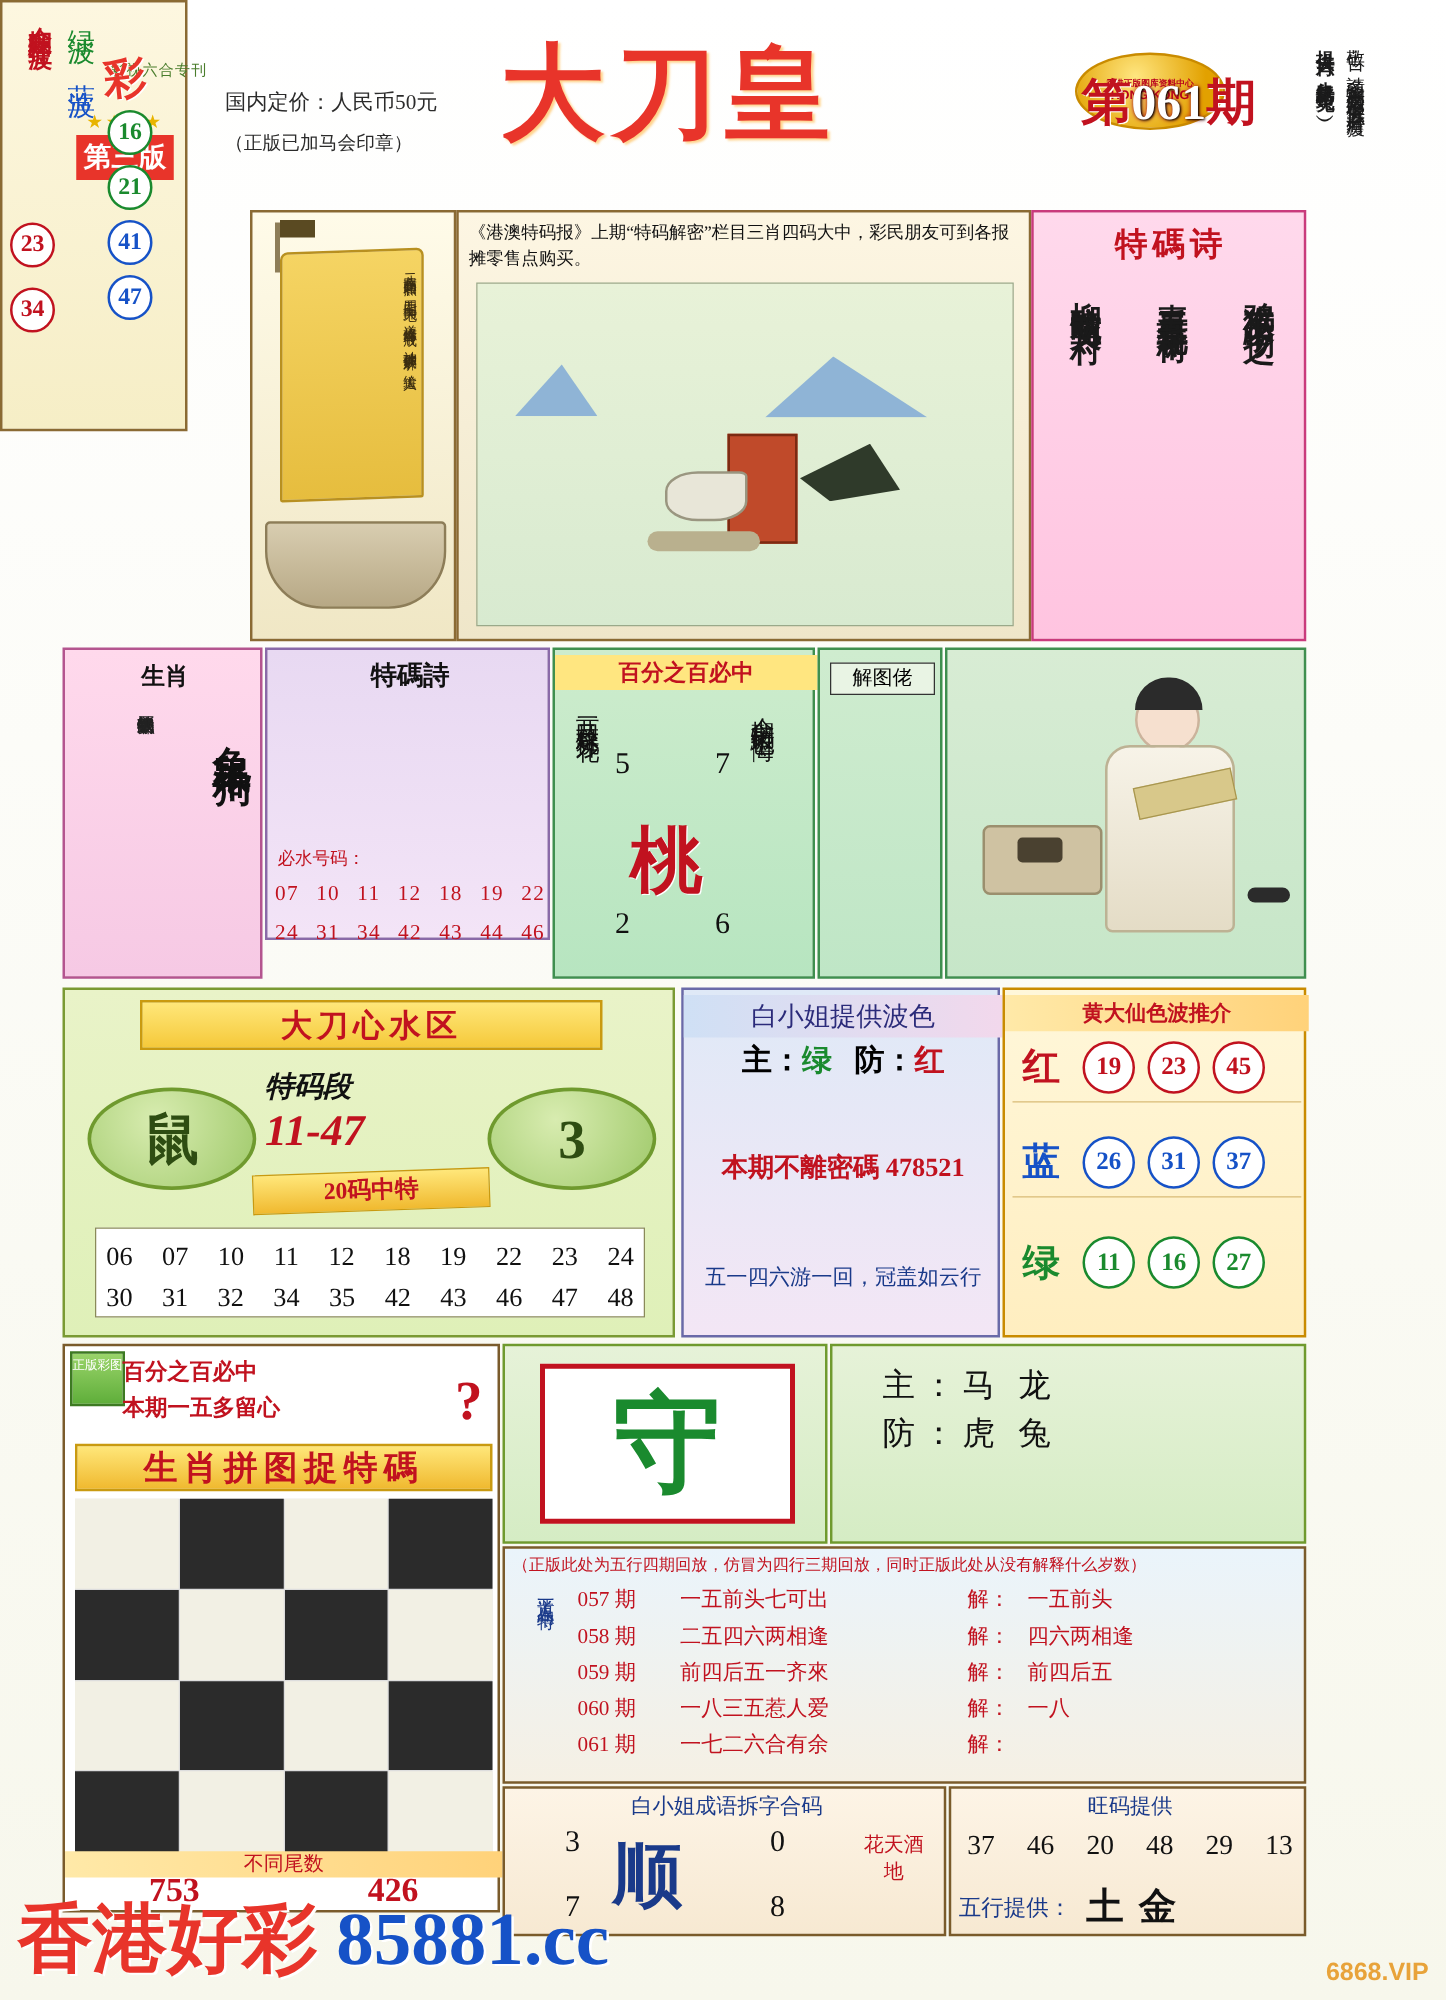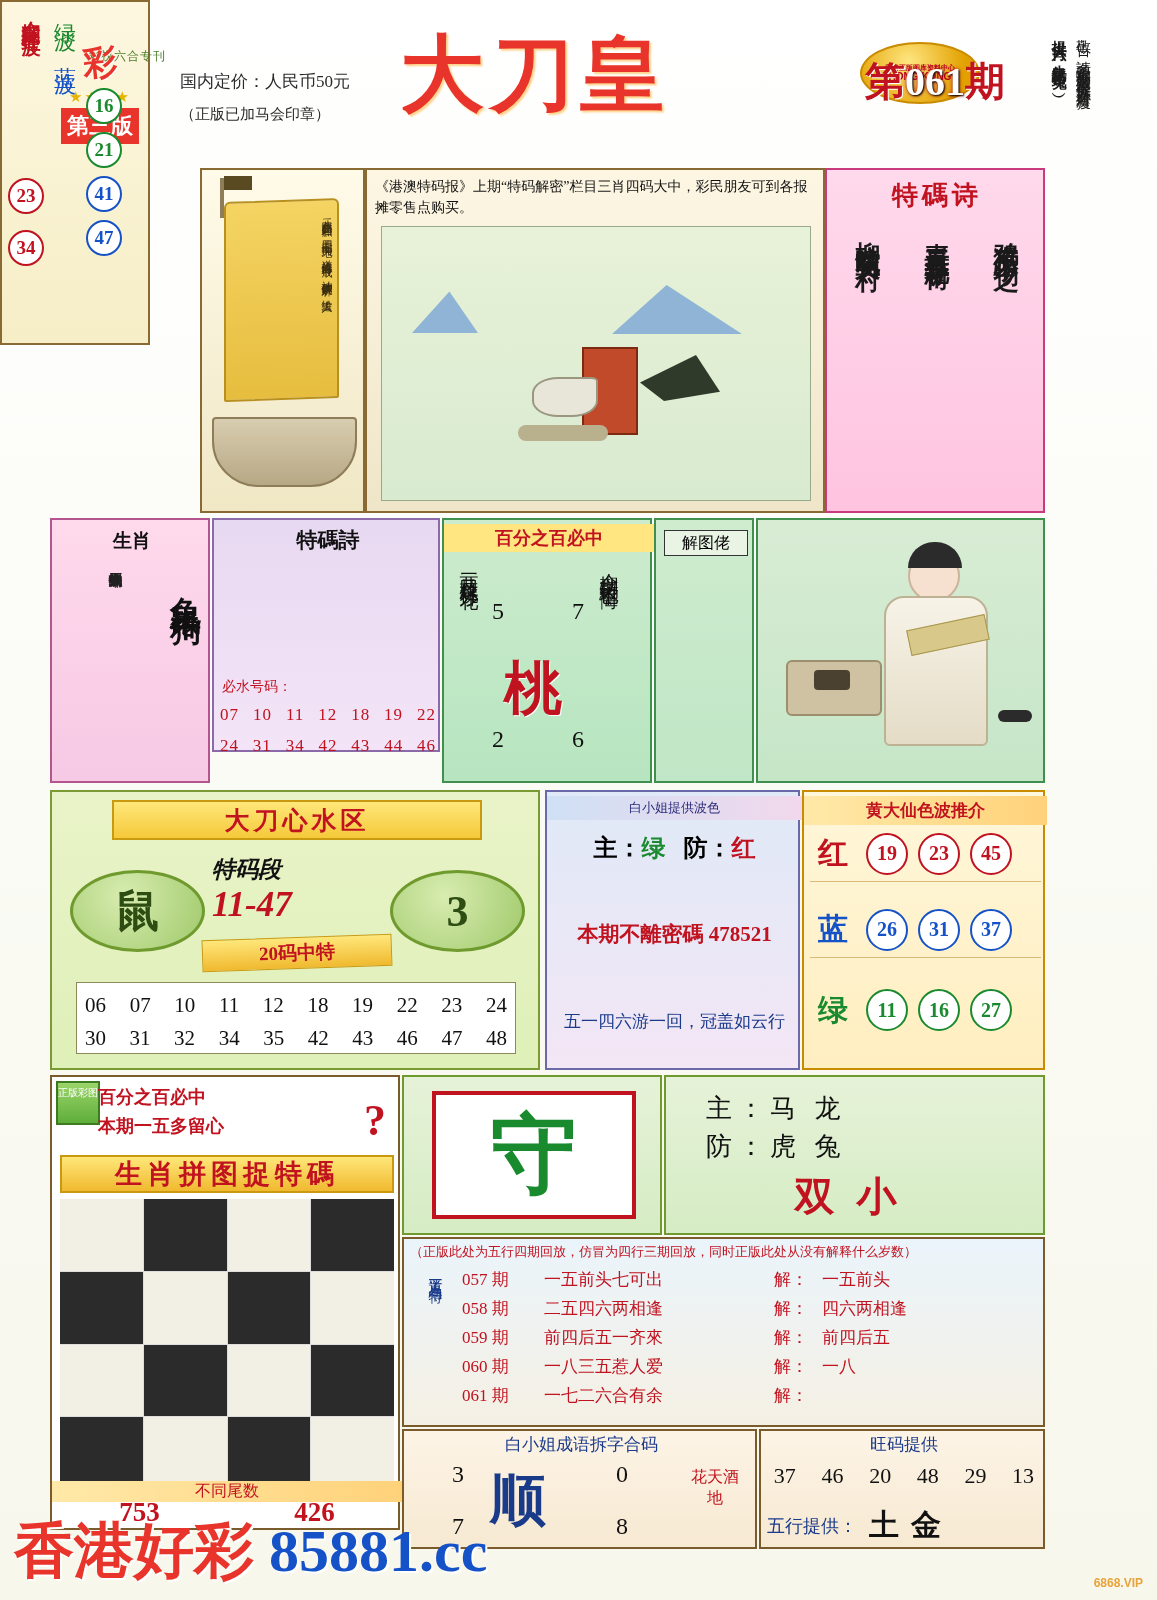--- a/index.html
+++ b/index.html
@@ -257,21 +257,21 @@
     background:#fff; border:1px solid #8a8a5a;
     font-family:"Liberation Serif", serif; font-size:21px; color:#111;
     padding:6px 8px;
   }
   .dd-nums div { display:flex; justify-content:space-between; line-height:1.55;}
 
   
   #bxjBose { left:545px; top:790px; width:255px; height:280px;
      background:linear-gradient(#dfe9f7,#f3e6f5); border:2px solid #6a6aa8;}
   .bx-title { position:absolute; left:0; top:4px; width:255px; text-align:center;
-     font-family:"Liberation Serif", serif; font-size:13px; color:#2b2b7a;
+     font-family:"Liberation Serif", serif; font-size:21px; color:#2b2b7a;
      background:linear-gradient(90deg,#cfe0f5,#f2d8ec); padding:3px 0;}
   .bx-main { position:absolute; left:0; top:40px; width:255px; text-align:center;
      font-family:"Liberation Serif", serif; font-size:24px; font-weight:bold;}
   .bx-main .g { color:#1a8a2e; }
   .bx-main .r { color:#c1121f; }
   .bx-code { position:absolute; left:0; top:128px; width:255px; text-align:center;
      font-family:"Liberation Serif", serif; font-size:21px; font-weight:bold; color:#c1121f;}
   .bx-foot { position:absolute; left:0; top:218px; width:255px; text-align:center;
      font-family:"Liberation Serif", serif; font-size:17px; color:#1a3a8a;}
 
@@ -382,21 +382,21 @@
 
   
   .wm-main {
     position:absolute; left:14px; bottom:8px;
     font-family:"Liberation Serif", serif; font-size:60px; font-weight:bold;
     white-space:nowrap;
   }
   .wm-main .cn { color:#e8342a; text-shadow:2px 2px 0 #fff; }
   .wm-main .num { color:#1652c7; text-shadow:2px 2px 0 #fff; }
   .wm-corner { position:absolute; right:14px; bottom:10px;
-     font-family:"Liberation Sans", sans-serif; font-size:12px;
+     font-family:"Liberation Sans", sans-serif; font-size:20px;
      color:#e8a33a; font-weight:bold; }
 </style>
 </head>
 <body>
 
 <div class="page">
 
   <div class="header">
     <div class="brand-left">
       <div class="brand-sub">彩视六合专刊</div>
@@ -632,21 +632,20 @@
     <div class="shou-box">守</div>
   </div>
 
   <div id="zhuFang" class="box">
     <div class="zf-row" style="top:14px;">
       <span>主：</span><span>马 龙</span>
     </div>
     <div class="zf-row" style="top:52px;">
       <span>防：</span><span>虎 兔</span>
     </div>
-    <div class="zf-big">双小</div>
   </div>
 
   <div id="history" class="box">
     <div class="hi-note">（正版此处为五行四期回放，仿冒为四行三期回放，同时正版此处从没有解释什么岁数）</div>
     <div class="hi-side">晋道人一句中特</div>
     <div class="hi-rows">
       <div class="hi-row">
         <span class="per">057 期</span>
         <span class="txt">一五前头七可出</span>
         <span class="sep">解：</span>

